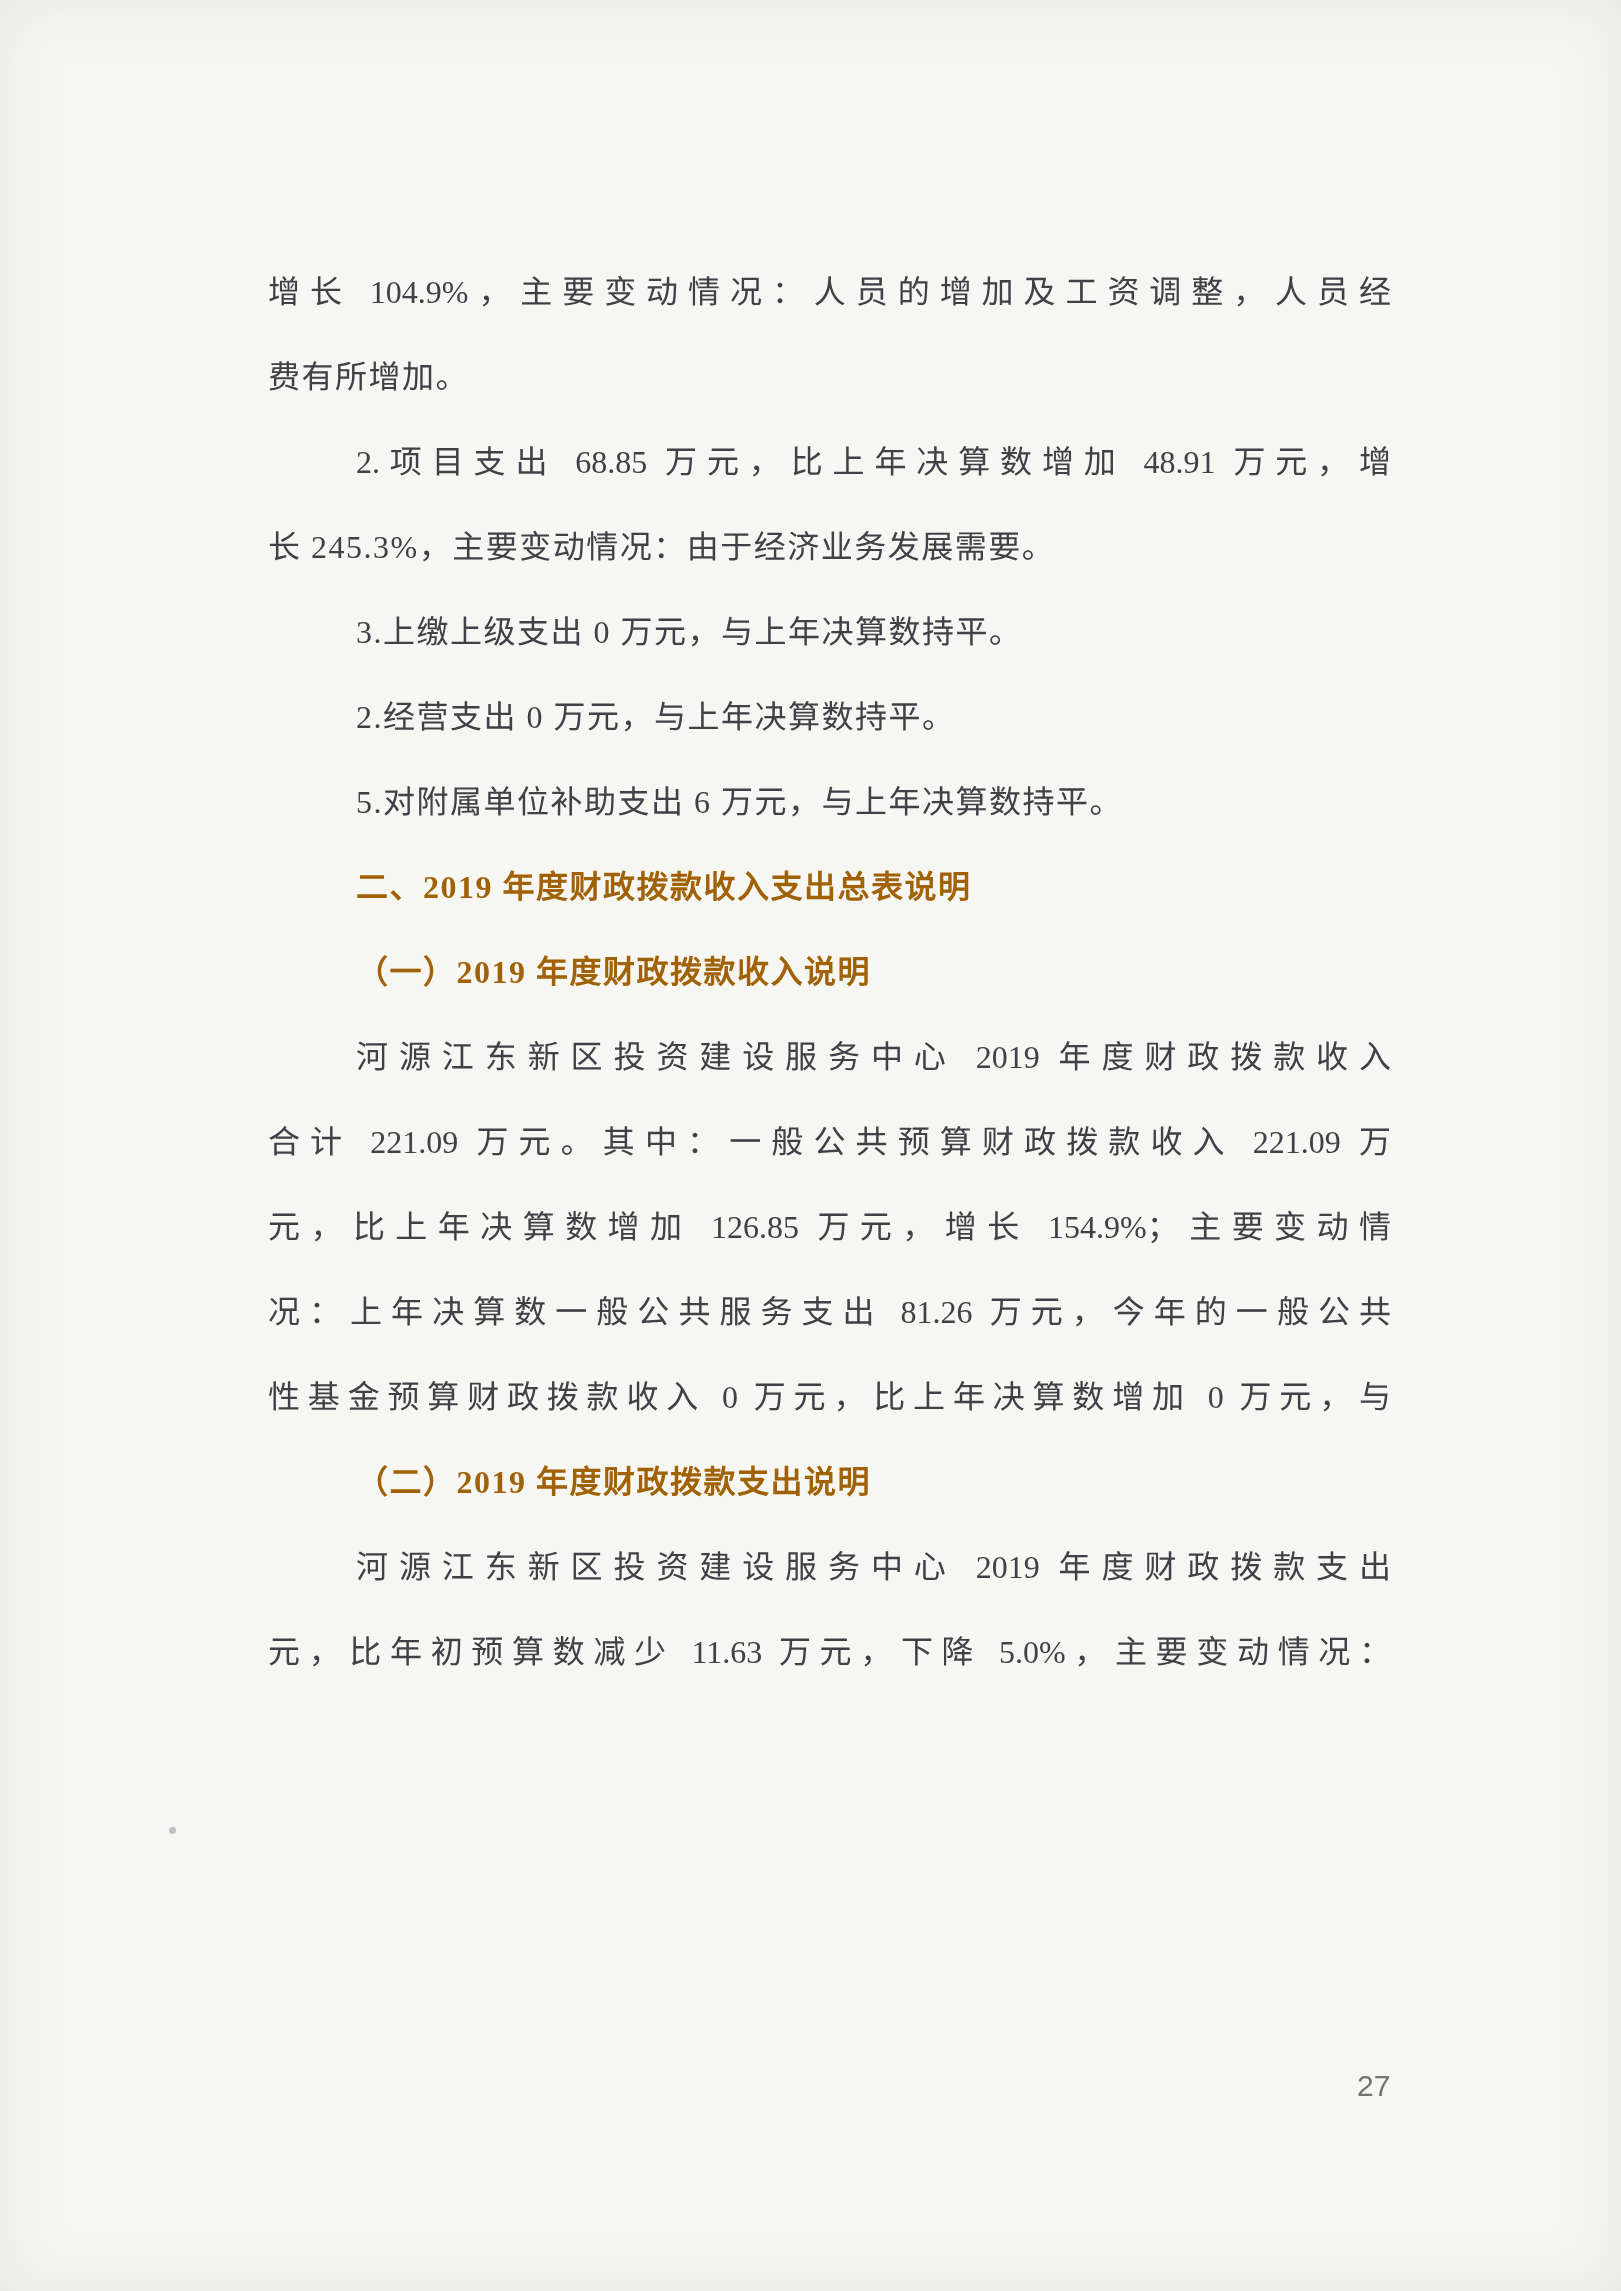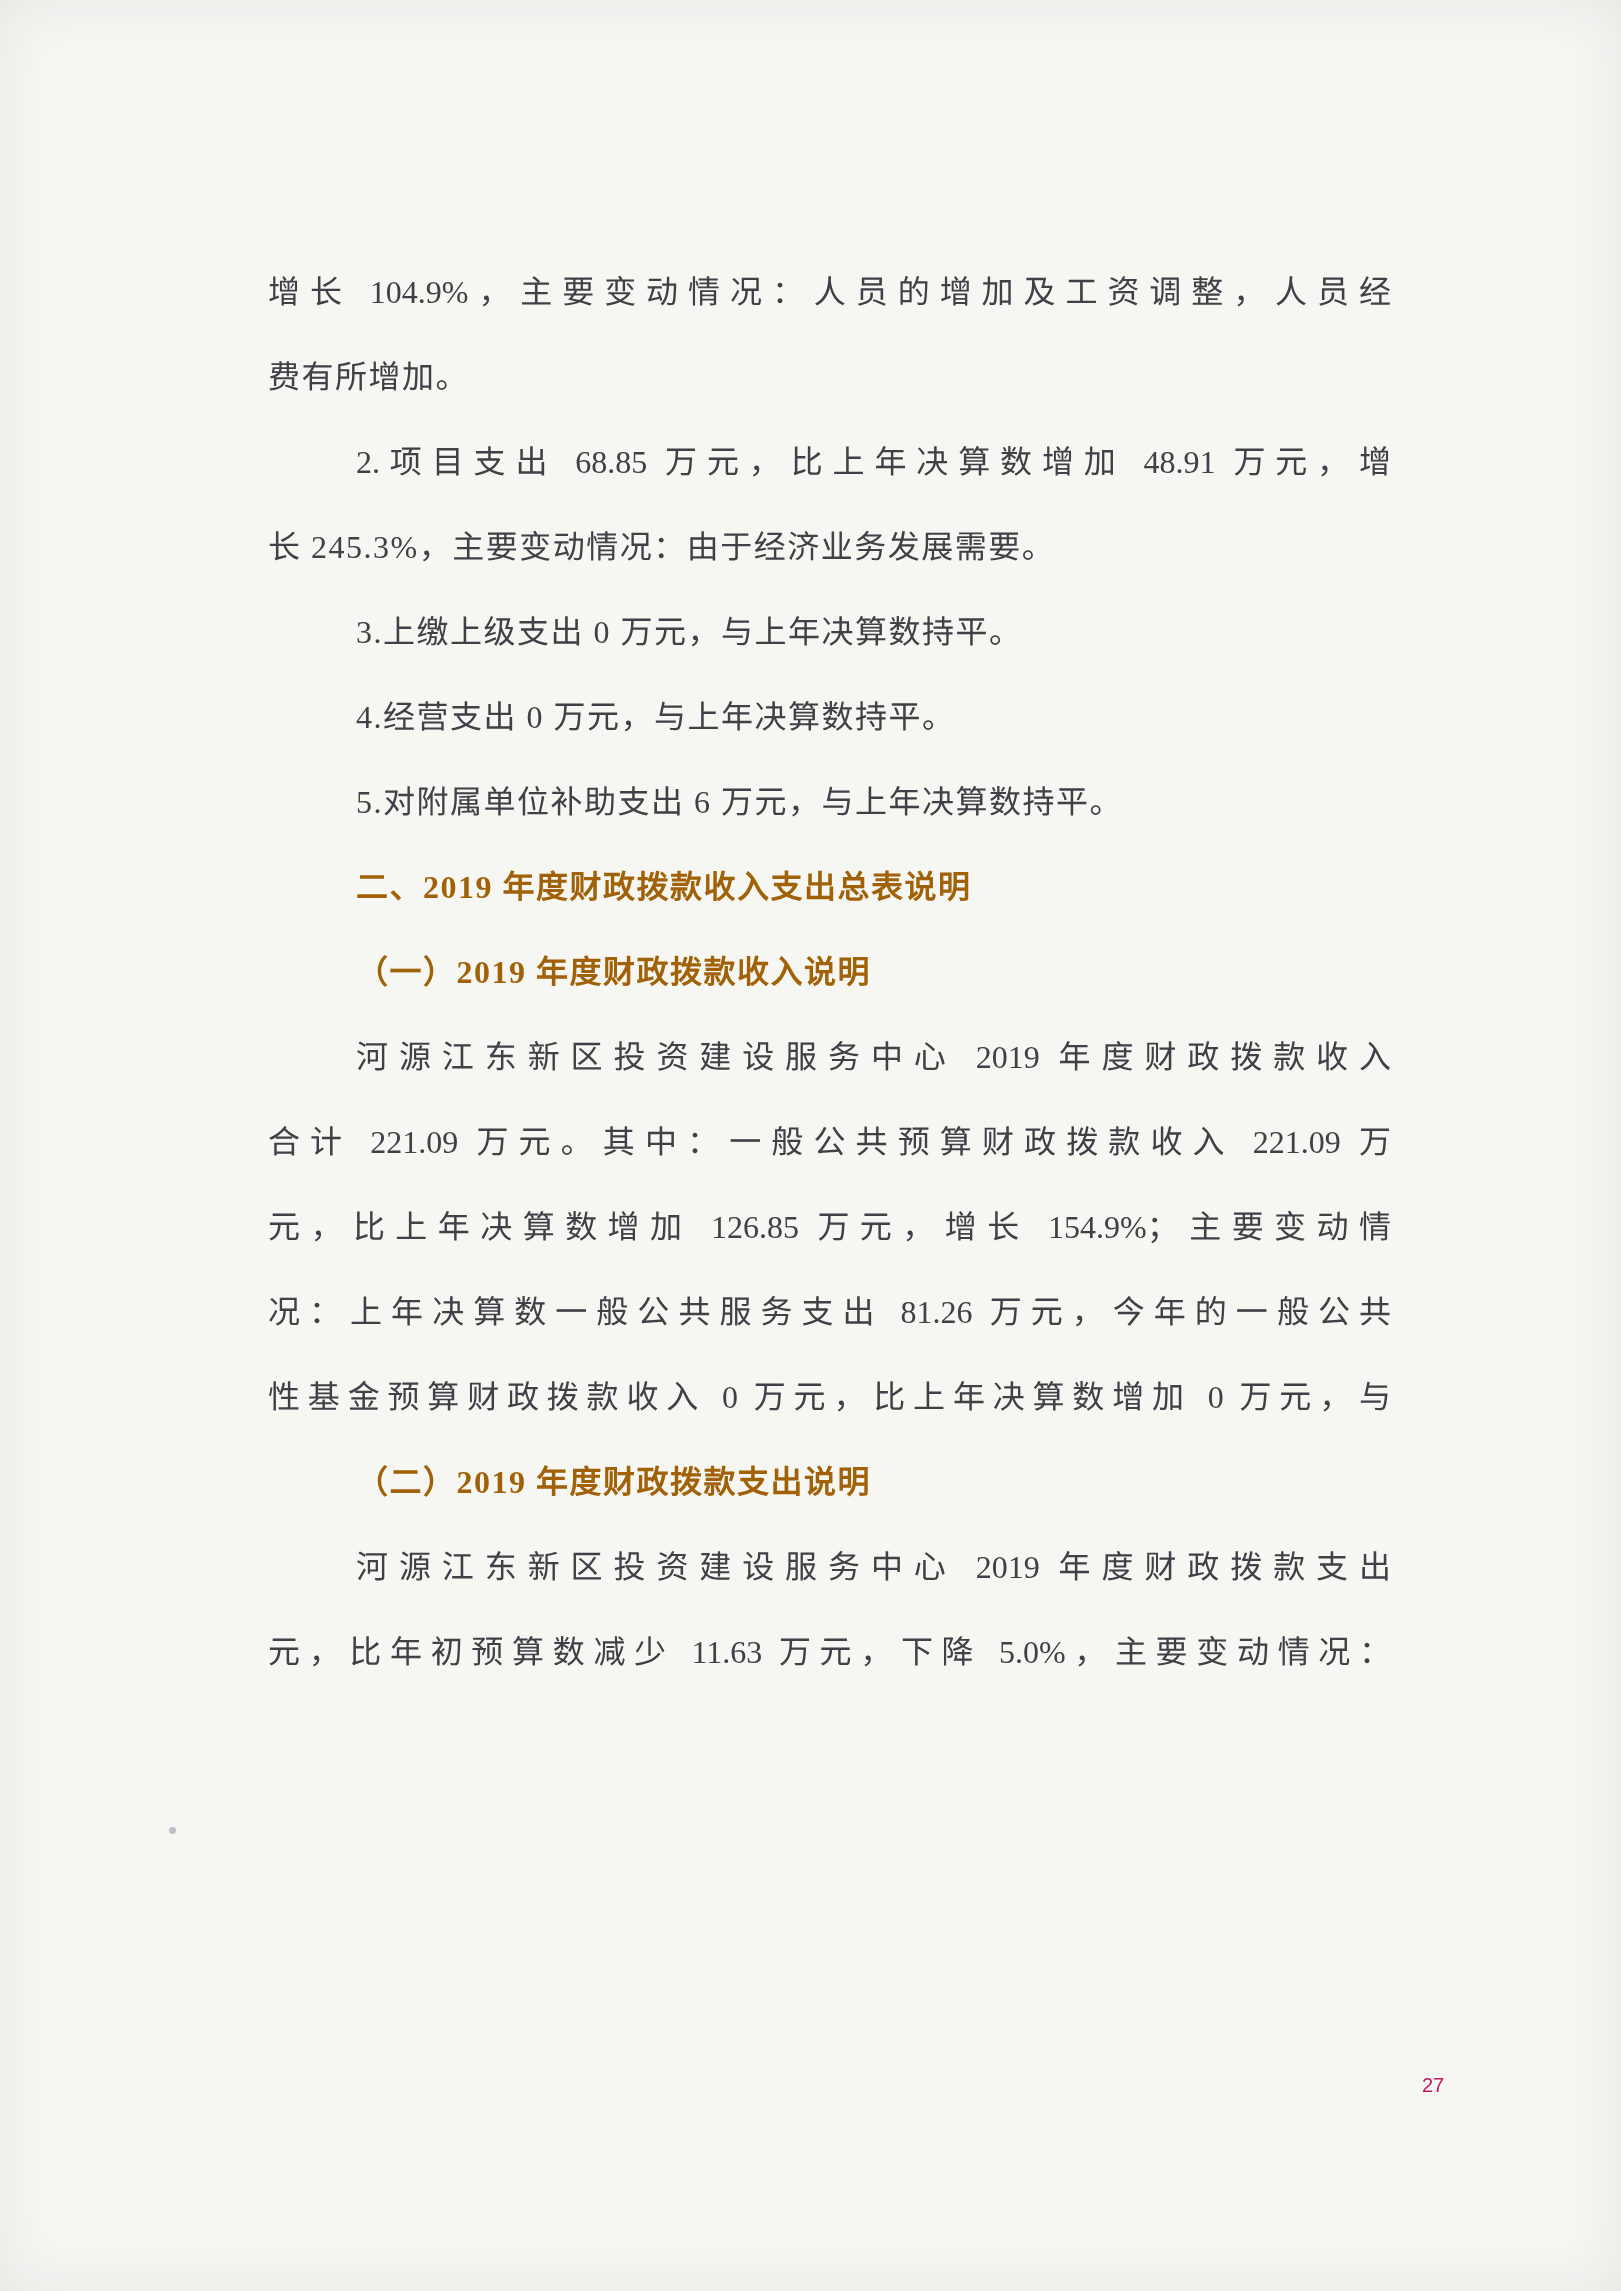--- a/index.html
+++ b/index.html
@@ -42,26 +42,26 @@
   }
   .line.indent {
     text-indent: 88px;
   }
   .line.bold {
     font-weight: bold;
     color: #a16207;
   }
   .page-number {
     position: absolute;
-    left: 1422px;
+    left: 1357px;
     top: 2068px;
     font-family: "Liberation Sans", "DejaVu Sans", sans-serif;
-    font-size: 20px;
+    font-size: 30px;
     line-height: 35px;
-    color: #be185d;
+    color: #737373;
   }
   .scan-speck {
     position: absolute;
     left: 169px;
     top: 1827px;
     width: 6.9px;
     height: 6.9px;
     border-radius: 50%;
     background: #8d939b;
     opacity: 0.55;
@@ -70,21 +70,21 @@
 </head>
 <body>
 
 <div class="page">
   <div class="content">
     <div class="line justify">增长 104.9%，主要变动情况：人员的增加及工资调整，人员经</div>
     <div class="line">费有所增加。</div>
     <div class="line indent justify">2.项目支出 68.85 万元，比上年决算数增加 48.91 万元，增</div>
     <div class="line">长 245.3%，主要变动情况：由于经济业务发展需要。</div>
     <div class="line indent">3.上缴上级支出 0 万元，与上年决算数持平。</div>
-    <div class="line indent">4.经营支出 0 万元，与上年决算数持平。</div>
+    <div class="line indent">2.经营支出 0 万元，与上年决算数持平。</div>
     <div class="line indent">5.对附属单位补助支出 6 万元，与上年决算数持平。</div>
     <div class="line indent bold">二、2019 年度财政拨款收入支出总表说明</div>
     <div class="line indent bold">（一）2019 年度财政拨款收入说明</div>
     <div class="line indent justify">河源江东新区投资建设服务中心 2019 年度财政拨款收入</div>
     <div class="line justify">合计 221.09 万元。其中：一般公共预算财政拨款收入 221.09 万</div>
     <div class="line justify">元，比上年决算数增加 126.85 万元，增长 154.9%；主要变动情</div>
     <div class="line justify">况：上年决算数一般公共服务支出 81.26 万元，今年的一般公共</div>
     <div class="line justify">性基金预算财政拨款收入 0 万元，比上年决算数增加 0 万元，与</div>
     <div class="line indent bold">（二）2019 年度财政拨款支出说明</div>
     <div class="line indent justify">河源江东新区投资建设服务中心 2019 年度财政拨款支出</div>

